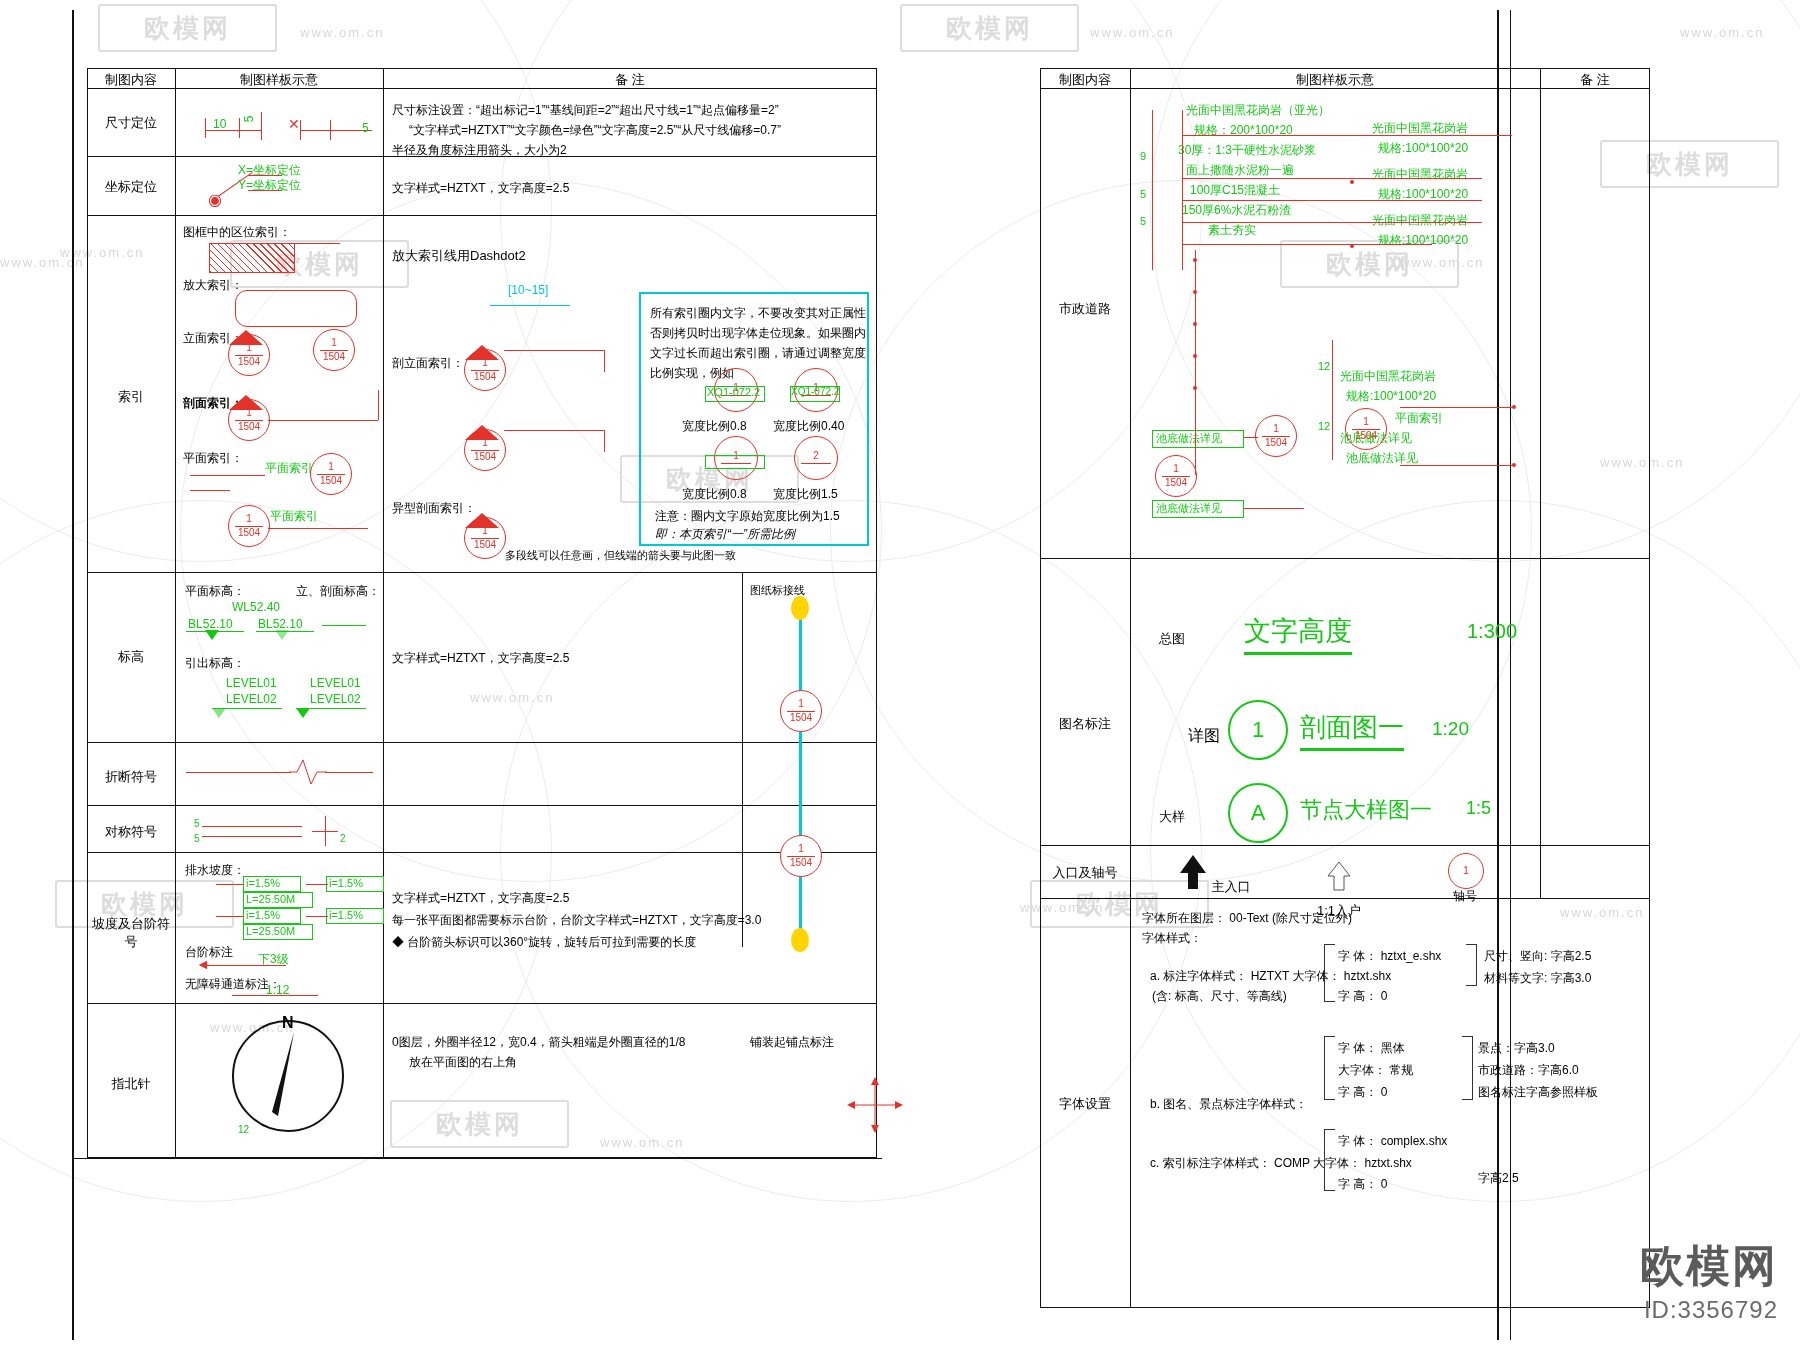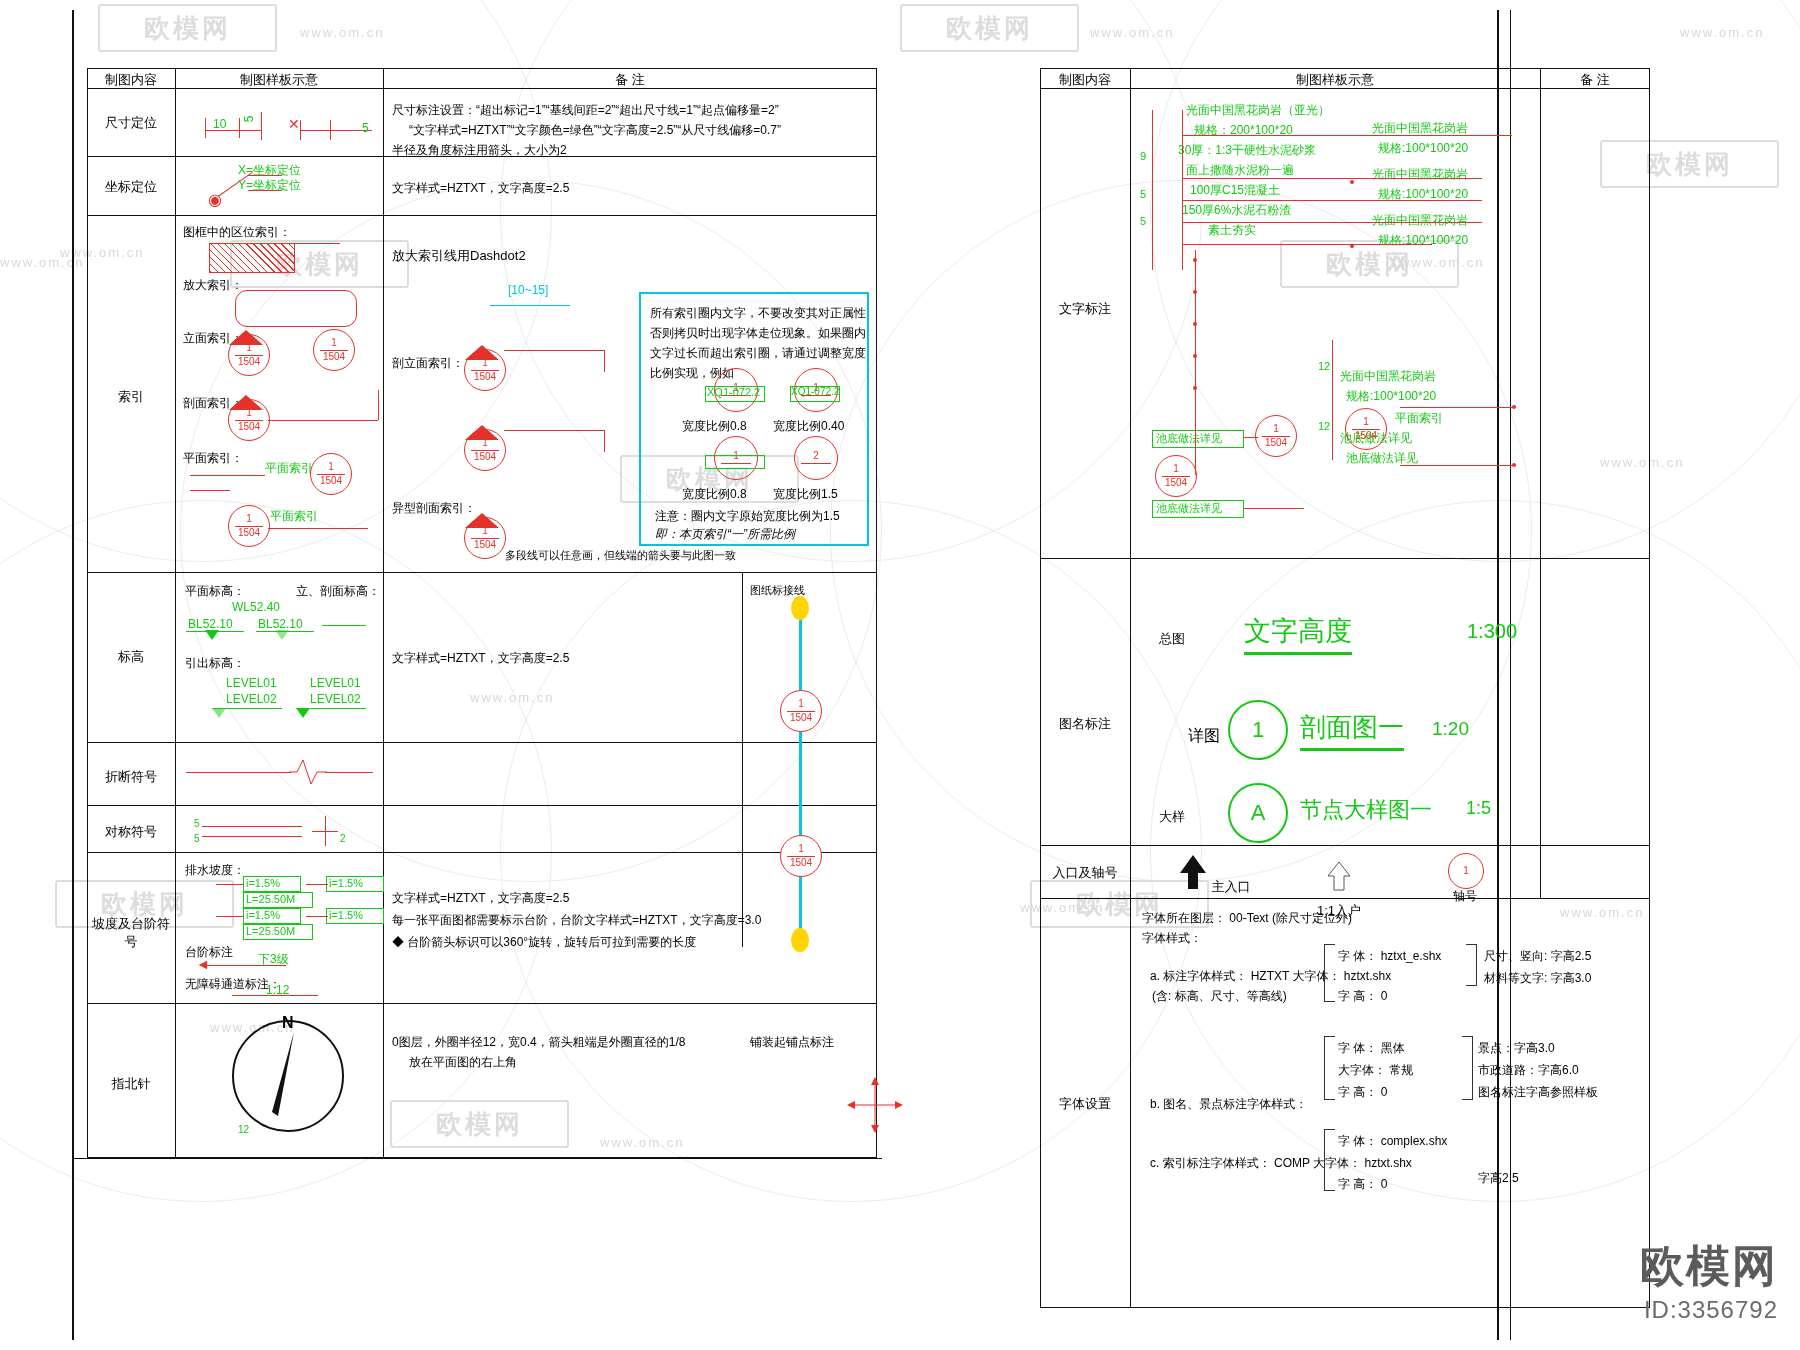--- a/index.html
+++ b/index.html
@@ -221,21 +221,21 @@
     <span>1</span>
     <span class="d"></span>
     <span>1504</span>
   </div>
   <div class="circ" style="left:313px;top:329px;width:40px;height:40px;">
     <span>1</span>
     <span class="d"></span>
     <span>1504</span>
   </div>
 
-  <div class="txt" style="left:183px;top:395px;font-size:12px;">剖面索引：</div>
+  <div class="txt" style="left:183px;top:395px;font-size:12px;font-weight:bold;">剖面索引：</div>
   <div class="tri" style="left:229px;top:395px;"></div>
   <div class="circ" style="left:228px;top:399px;width:40px;height:40px;">
     <span>1</span>
     <span class="d"></span>
     <span>1504</span>
   </div>
   <div class="ln" style="left:268px;top:420px;width:110px;"></div>
   <div class="lnv" style="left:378px;top:390px;height:30px;"></div>
 
   <div class="txt" style="left:183px;top:450px;font-size:12px;">平面索引：</div>
@@ -432,21 +432,21 @@
 
   <div class="hline" style="left:1040px;top:88px;width:610px;"></div>
   <div class="hline" style="left:1040px;top:558px;width:610px;"></div>
   <div class="hline" style="left:1040px;top:845px;width:610px;"></div>
   <div class="hline" style="left:1040px;top:898px;width:610px;"></div>
 
   <div class="hdr lbl" style="left:1040px;top:71px;width:90px;">制图内容</div>
   <div class="hdr lbl" style="left:1130px;top:71px;width:410px;">制图样板示意</div>
   <div class="hdr lbl" style="left:1540px;top:71px;width:110px;">备  注</div>
 
-  <div class="lbl" style="left:1040px;top:300px;width:90px;">文字标注</div>
+  <div class="lbl" style="left:1040px;top:300px;width:90px;">市政道路</div>
   <div class="lbl" style="left:1040px;top:715px;width:90px;">图名标注</div>
   <div class="lbl" style="left:1040px;top:864px;width:90px;">入口及轴号</div>
   <div class="lbl" style="left:1040px;top:1095px;width:90px;">字体设置</div>
 
   <div class="tg" style="left:1186px;top:102px;font-size:12px;">光面中国黑花岗岩（亚光）</div>
   <div class="tg" style="left:1194px;top:122px;font-size:12px;">规格：200*100*20</div>
   <div class="tg" style="left:1178px;top:142px;font-size:12px;">30厚：1:3干硬性水泥砂浆</div>
   <div class="tg" style="left:1186px;top:162px;font-size:12px;">面上撒随水泥粉一遍</div>
   <div class="tg" style="left:1190px;top:182px;font-size:12px;">100厚C15混凝土</div>
   <div class="tg" style="left:1182px;top:202px;font-size:12px;">150厚6%水泥石粉渣</div>

